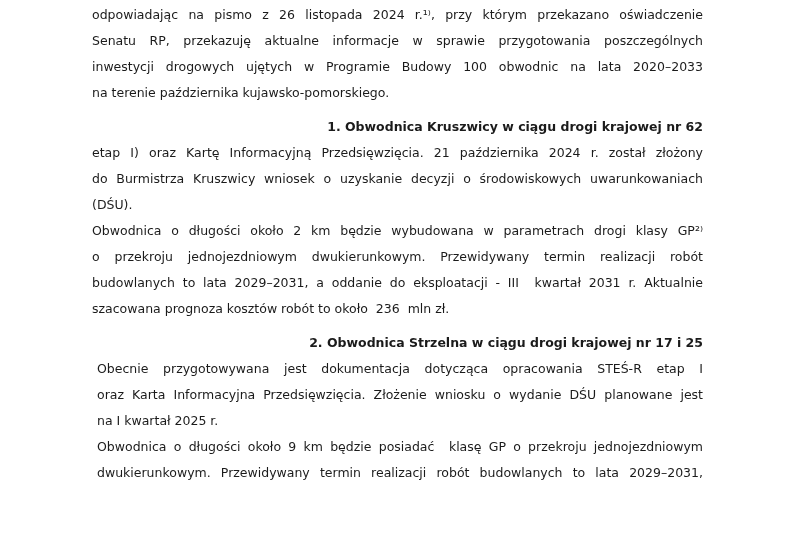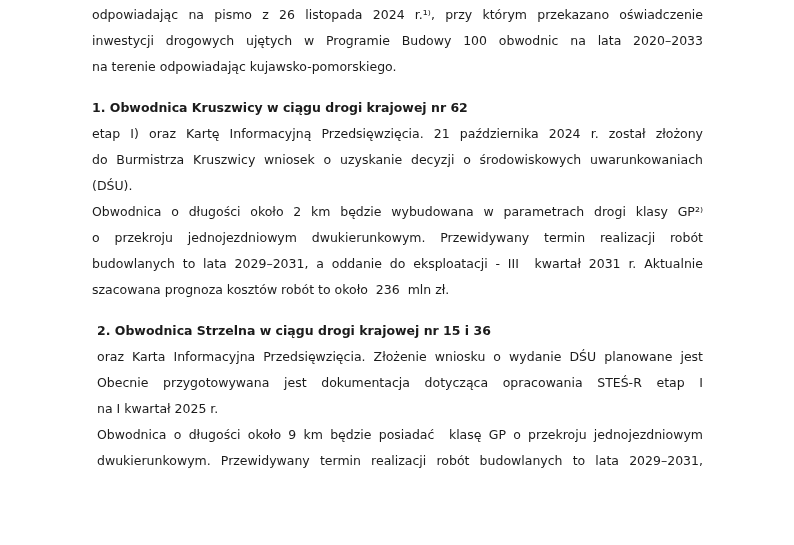--- a/index.html
+++ b/index.html
@@ -34,64 +34,66 @@
     text-align: justify;
     text-align-last: justify;
     -moz-text-align-last: justify;
   }
   .line.last {
     text-align-last: left;
     -moz-text-align-last: left;
   }
   .heading {
     font-weight: bold;
-    margin-top: 15px;
+    margin-top: 8px;
     line-height: 26px;
     white-space: nowrap;
+    text-align: right;
   }
   section {
     margin: 0;
     padding: 0;
   }
   section.indented {
     padding-left: 5px;
   }
 </style>
 </head>
 <body>
 
 <div class="page">
   <div class="textblock">
 
     <div class="para">
         <div class="line">odpowiadając na pismo z 26 listopada 2024 r.¹⁾, przy którym przekazano oświadczenie</div>
+        <div class="line">Senatu RP, przekazuję aktualne informacje w sprawie przygotowania poszczególnych</div>
         <div class="line">inwestycji drogowych ujętych w Programie Budowy 100 obwodnic na lata 2020–2033</div>
-        <div class="line last">na terenie odpowiadając kujawsko-pomorskiego.</div>
+        <div class="line last">na terenie października kujawsko-pomorskiego.</div>
       </div>
 
     <section>
       <div class="heading">1. Obwodnica Kruszwicy w ciągu drogi krajowej nr 62</div>
       <div class="para">
           <div class="line">etap I) oraz Kartę Informacyjną Przedsięwzięcia. 21 października 2024 r. został złożony</div>
           <div class="line">do Burmistrza Kruszwicy wniosek o uzyskanie decyzji o środowiskowych uwarunkowaniach</div>
           <div class="line last">(DŚU).</div>
         </div>
       <div class="para">
           <div class="line">Obwodnica o długości około 2 km będzie wybudowana w parametrach drogi klasy GP²⁾</div>
           <div class="line">o przekroju jednojezdniowym dwukierunkowym. Przewidywany termin realizacji robót</div>
           <div class="line">budowlanych to lata 2029–2031, a oddanie do eksploatacji - III&nbsp; kwartał 2031 r. Aktualnie</div>
           <div class="line last">szacowana prognoza kosztów robót to około&nbsp; 236&nbsp; mln zł.</div>
         </div>
     </section>
 
     <section class="indented">
-      <div class="heading">2. Obwodnica Strzelna w ciągu drogi krajowej nr 15 i 36</div>
+      <div class="heading">2. Obwodnica Strzelna w ciągu drogi krajowej nr 17 i 25</div>
       <div class="para">
+          <div class="line">Obecnie przygotowywana jest dokumentacja dotycząca opracowania STEŚ-R etap I</div>
           <div class="line">oraz Karta Informacyjna Przedsięwzięcia. Złożenie wniosku o wydanie DŚU planowane jest</div>
-          <div class="line">Obecnie przygotowywana jest dokumentacja dotycząca opracowania STEŚ-R etap I</div>
           <div class="line last">na I kwartał 2025 r.</div>
         </div>
       <div class="para">
           <div class="line">Obwodnica o długości około 9 km będzie posiadać&nbsp; klasę GP o przekroju jednojezdniowym</div>
           <div class="line">dwukierunkowym. Przewidywany termin realizacji robót budowlanych to lata 2029–2031,</div>
         </div>
     </section>
 
   </div>
 </div>

